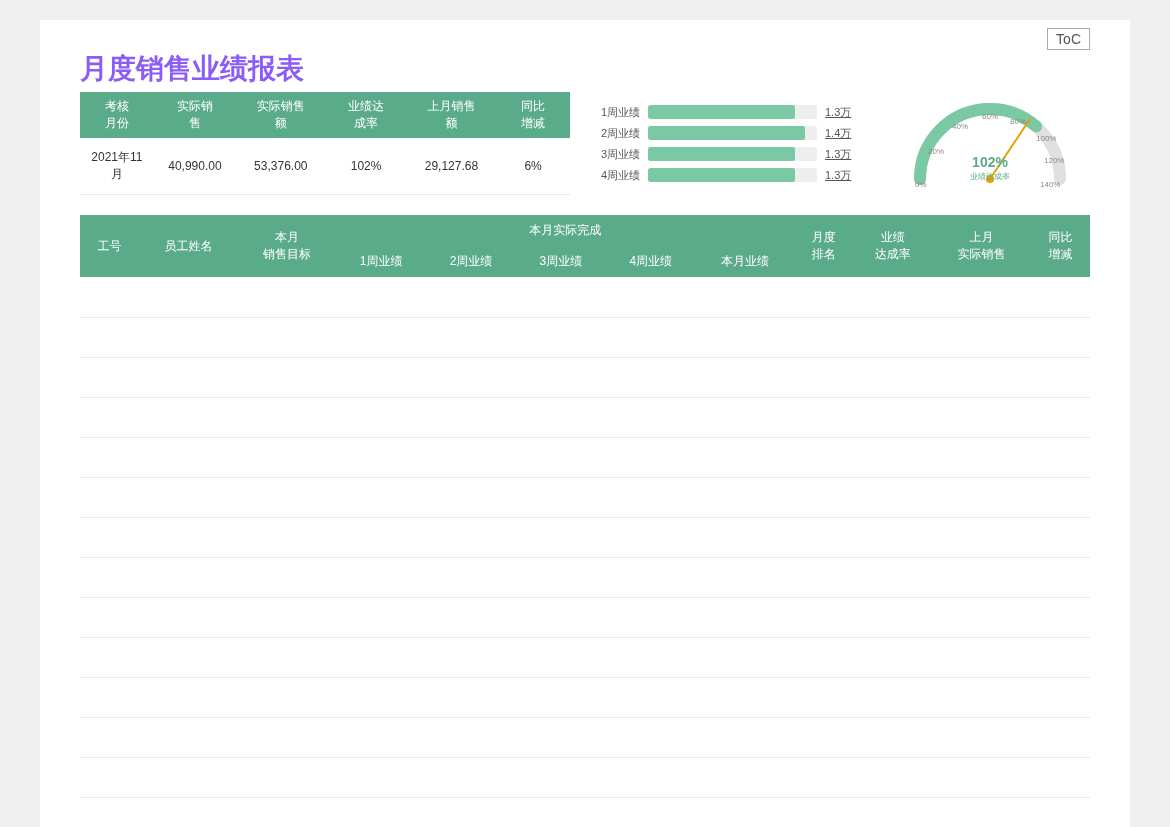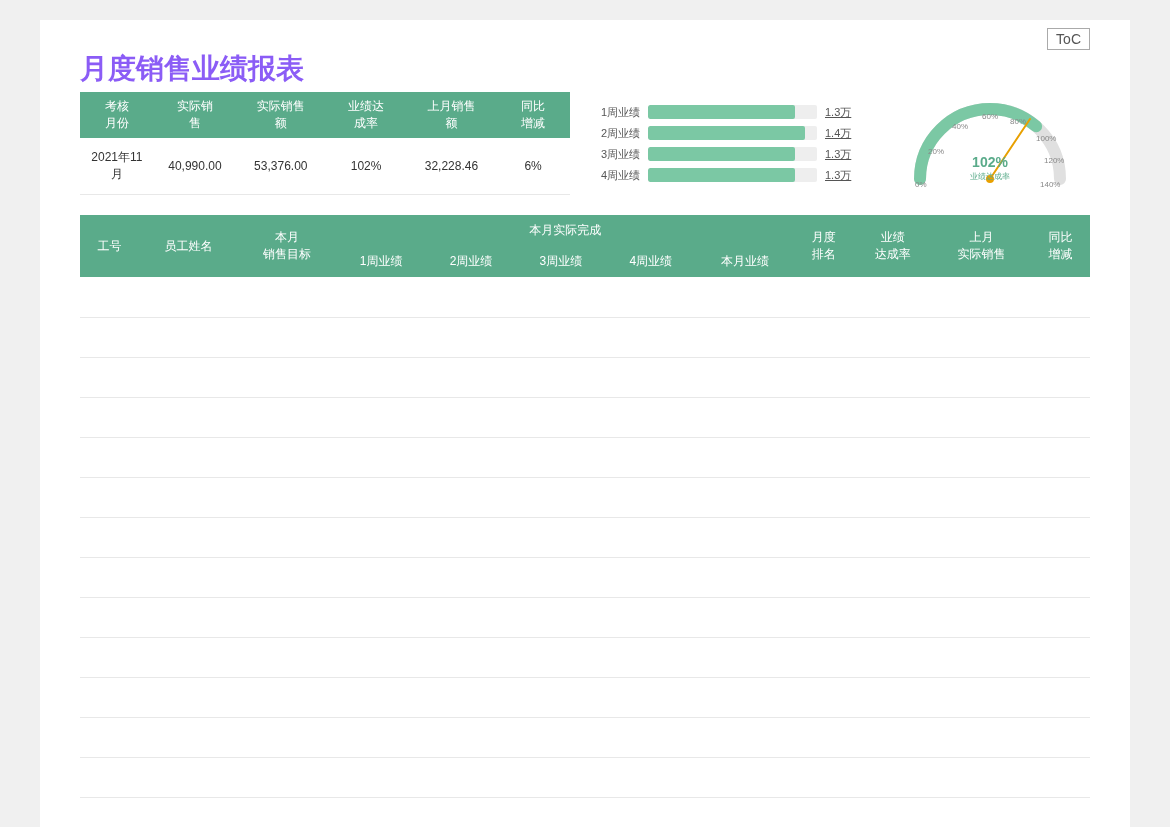--- a/index.html
+++ b/index.html
@@ -160,21 +160,21 @@
             <th>上月销售额</th>
             <th>同比增减</th>
           </tr>
         </thead>
         <tbody>
           <tr>
             <td>2021年11月</td>
             <td>40,990.00</td>
             <td>53,376.00</td>
             <td>102%</td>
-            <td>32,228.46</td>
+            <td>29,127.68</td>
             <td>6%</td>
           </tr>
         </tbody>
       </table>
     </div>
 
     <div class="weekly-chart" id="weekly-chart-container">
     <div class="weekly-row">
           <span class="weekly-label">1周业绩</span>
           <div class="weekly-bar-wrap">

